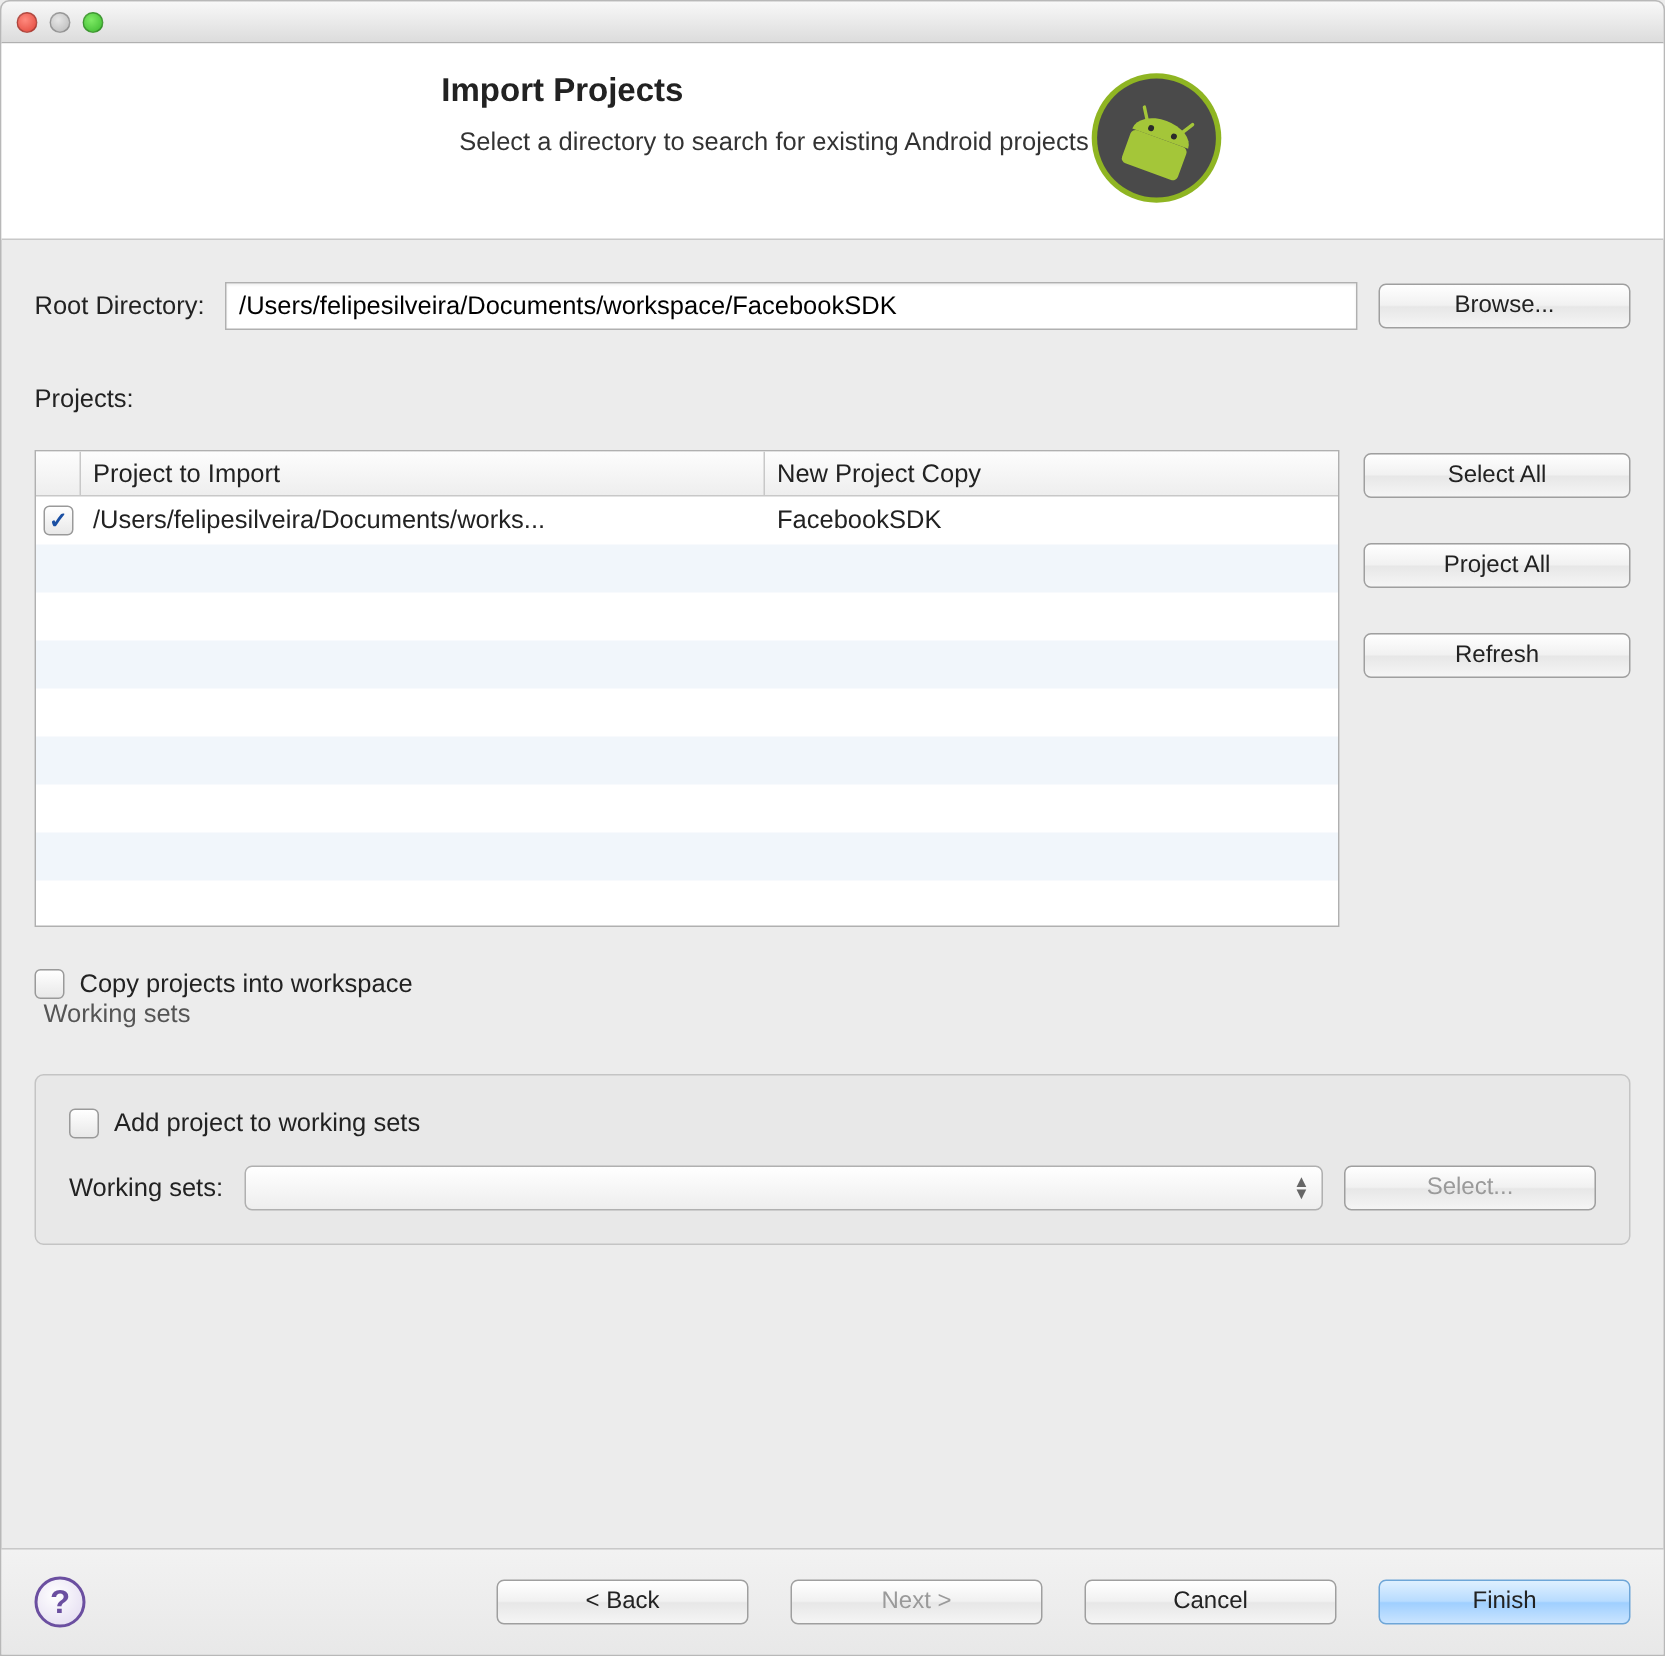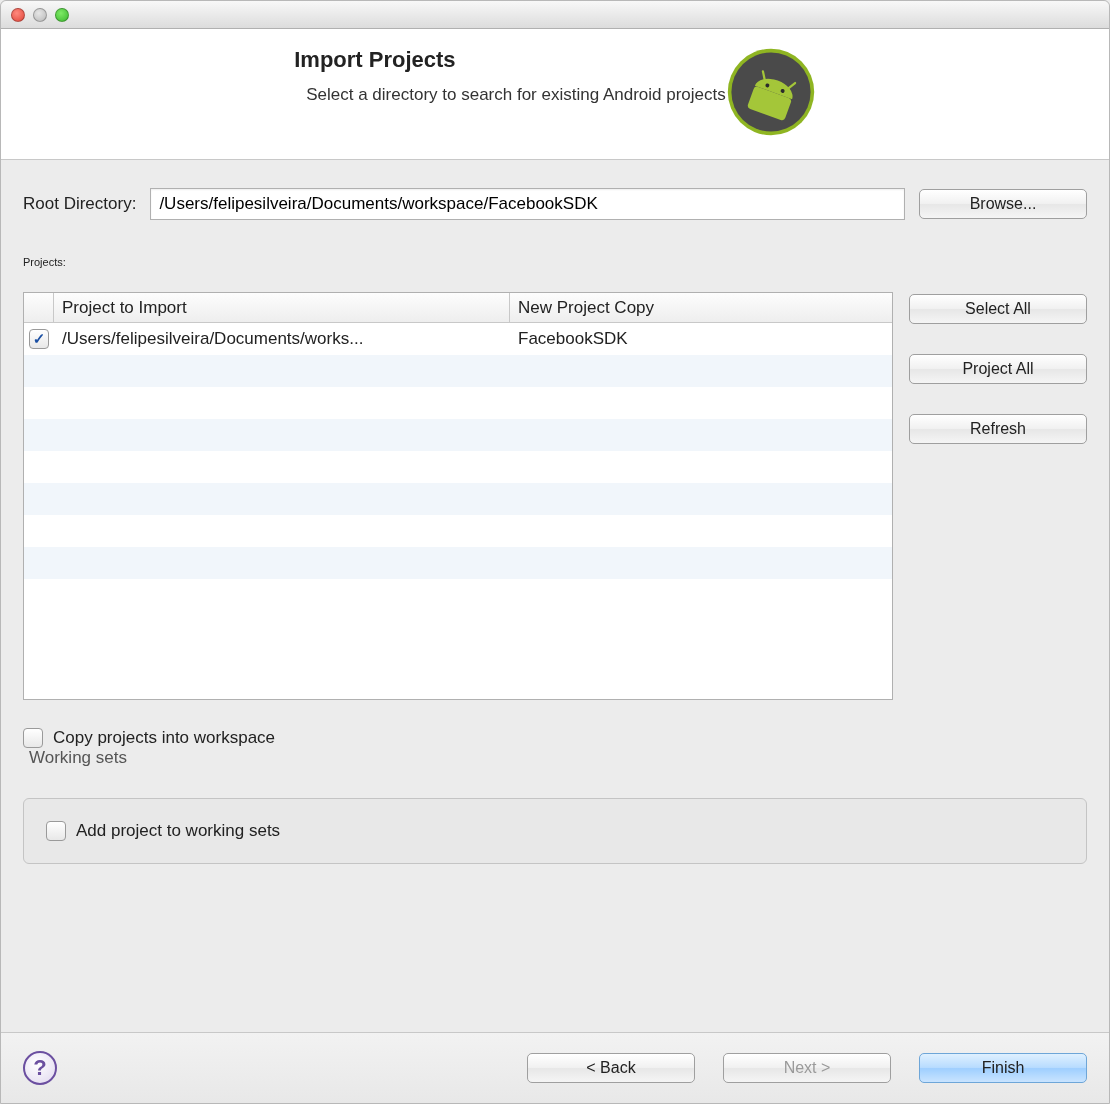--- a/index.html
+++ b/index.html
@@ -90,31 +90,31 @@
       cursor: pointer;
     }
     .mac-button:disabled {
       color: #9a9a9a;
       cursor: default;
     }
     .mac-button.primary {
       background: linear-gradient(#dff0ff, #b8dcff 48%, #9fcfff 52%, #c9e4ff);
       border-color: #6ea6d8;
     }
-    .projects-label { font-size: 11px; color: #222; padding-top: 12px; }
+    .projects-label { font-size: 17px; color: #222; padding-top: 12px; }
     .table-area {
       display: flex;
       gap: 16px;
       align-items: flex-start;
     }
     .table-wrap {
       flex: 1;
       border: 1px solid #b0b0b0;
       background: #fff;
-      height: 408px;
+      height: 318px;
       overflow: hidden;
     }
     .thead {
       display: flex;
       background: linear-gradient(#fdfdfd, #eeeeee);
       border-bottom: 1px solid #c8c8c8;
       height: 30px;
     }
     .th {
       padding: 5px 8px;
@@ -338,26 +338,34 @@
     </div>
 
     <div style="margin-top:6px;">
       <span class="fieldset-title">Working sets</span>
     </div>
     <div class="fieldset" style="margin-top:-22px;">
       <div class="checkbox-row">
         <span class="checkbox"></span>
         <span>Add project to working sets</span>
       </div>
+      <div class="ws-row">
+        <span class="label">Working sets:</span>
+        <div class="popup">
+          <div class="popup-arrows">▲<br>▼</div>
+        </div>
+        <button class="mac-button" disabled="">Select...</button>
+      </div>
     </div>
 
   </div>
 
   <div class="footer">
     <div class="help-icon">?</div>
     <div class="footer-buttons">
       <button class="mac-button">&lt; Back</button>
       <button class="mac-button" disabled="">Next &gt;</button>
+      <button class="mac-button">Cancel</button>
       <button class="mac-button primary">Finish</button>
     </div>
   </div>
 
 </div>
 
 </body></html>

